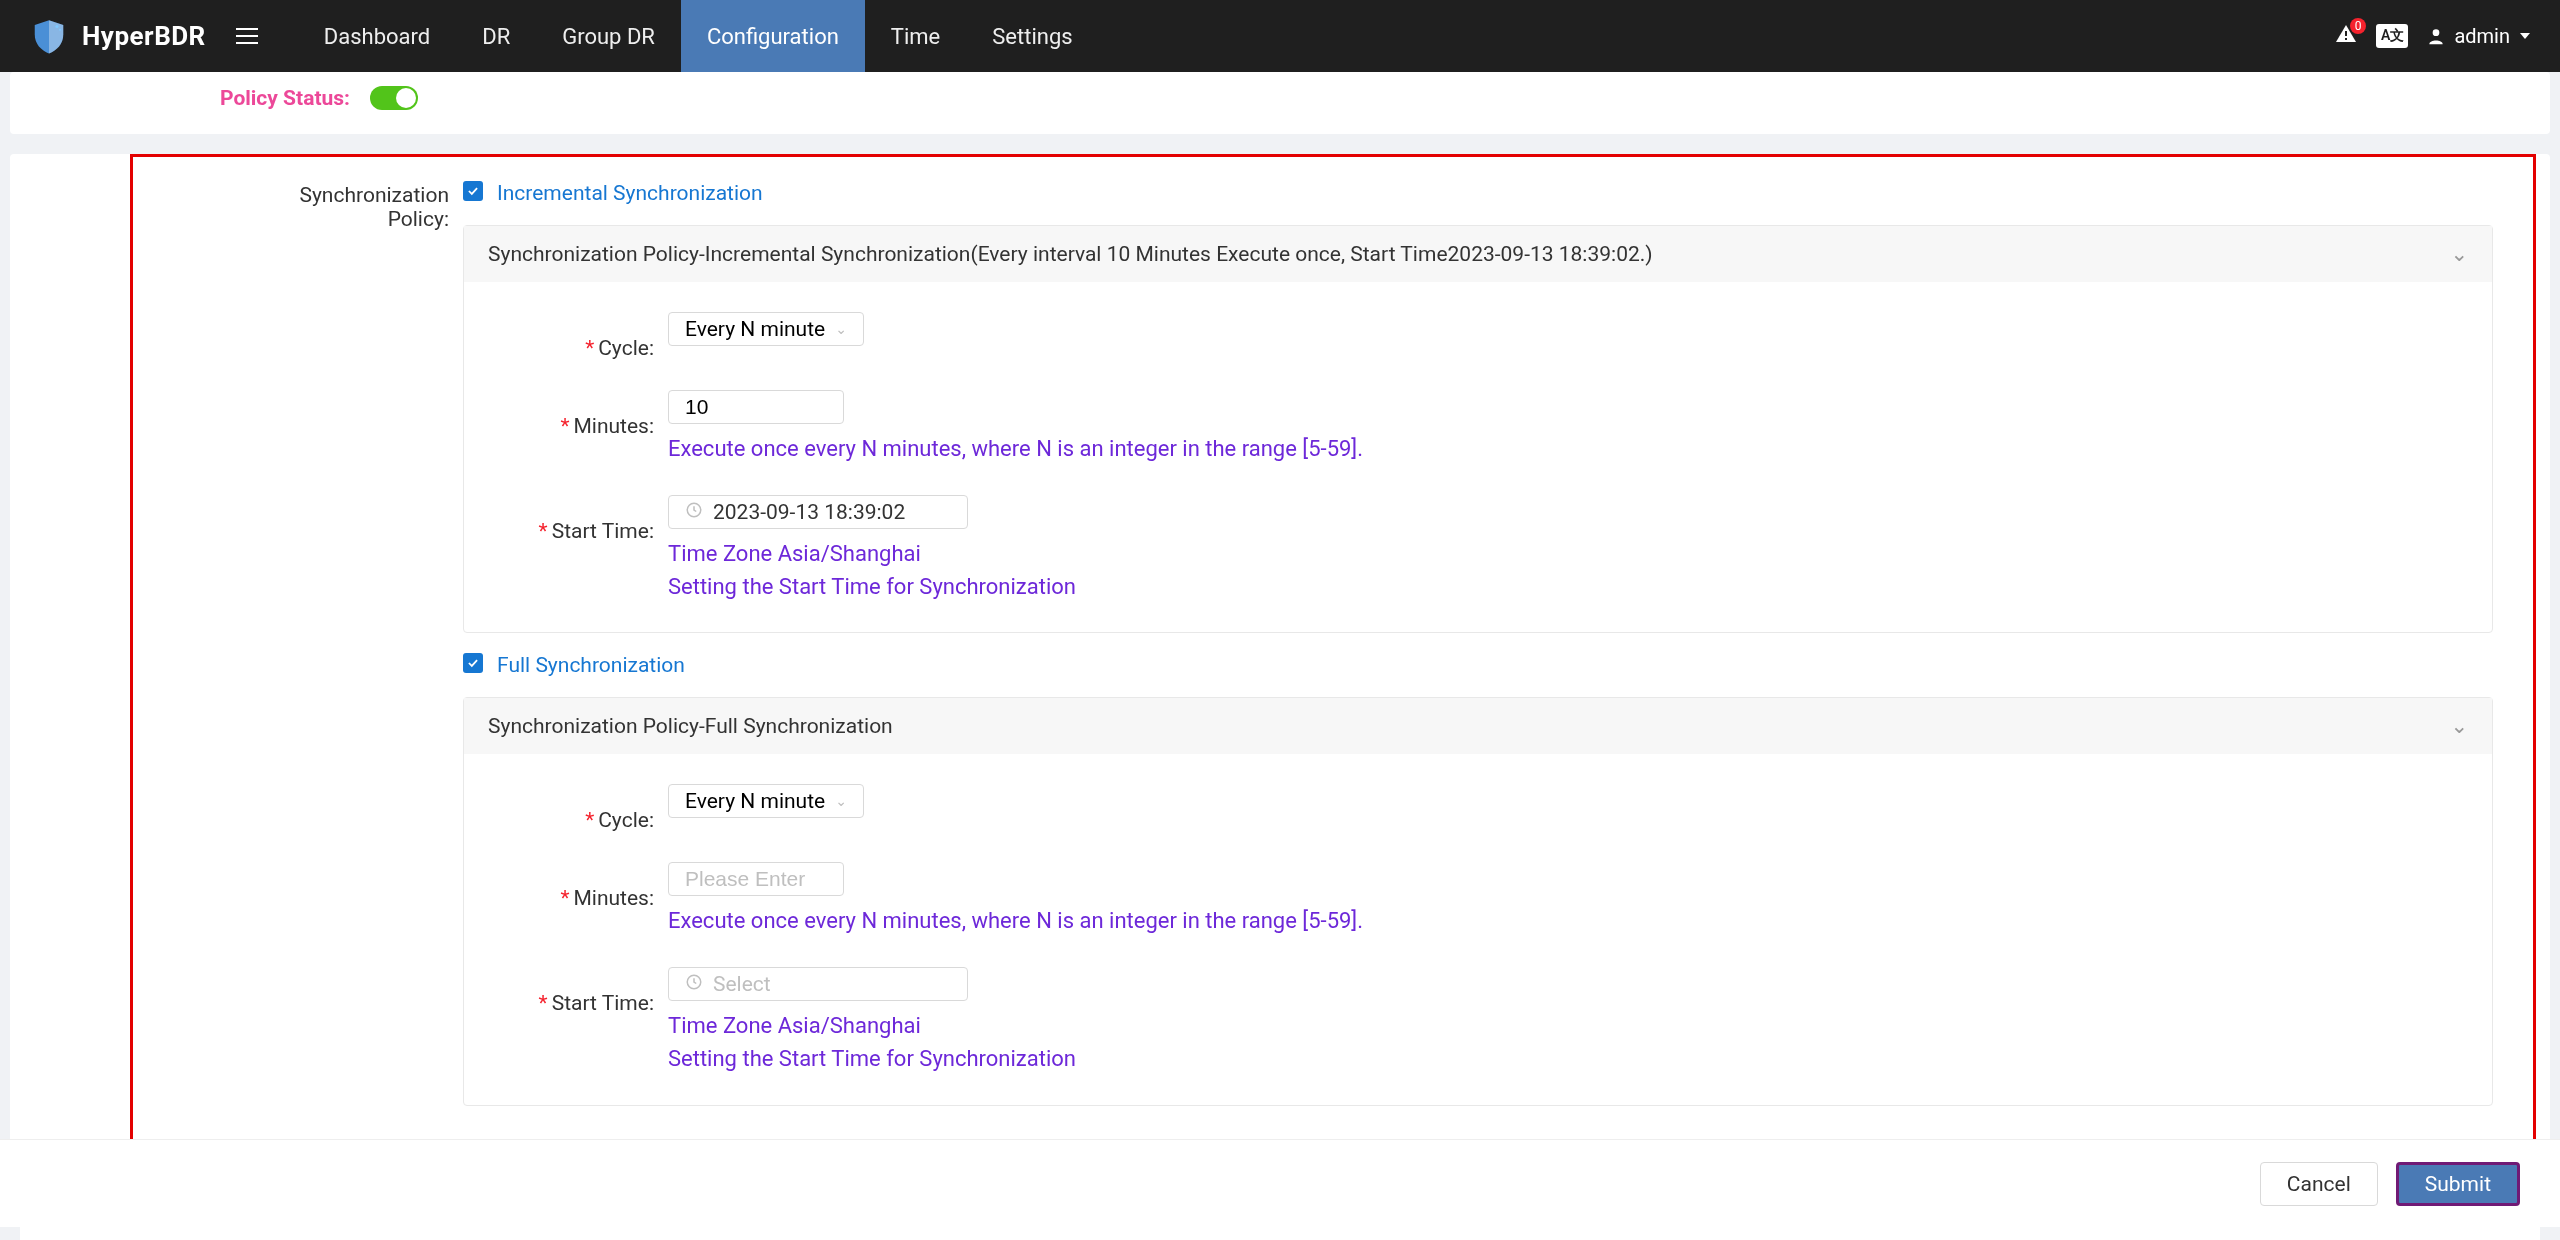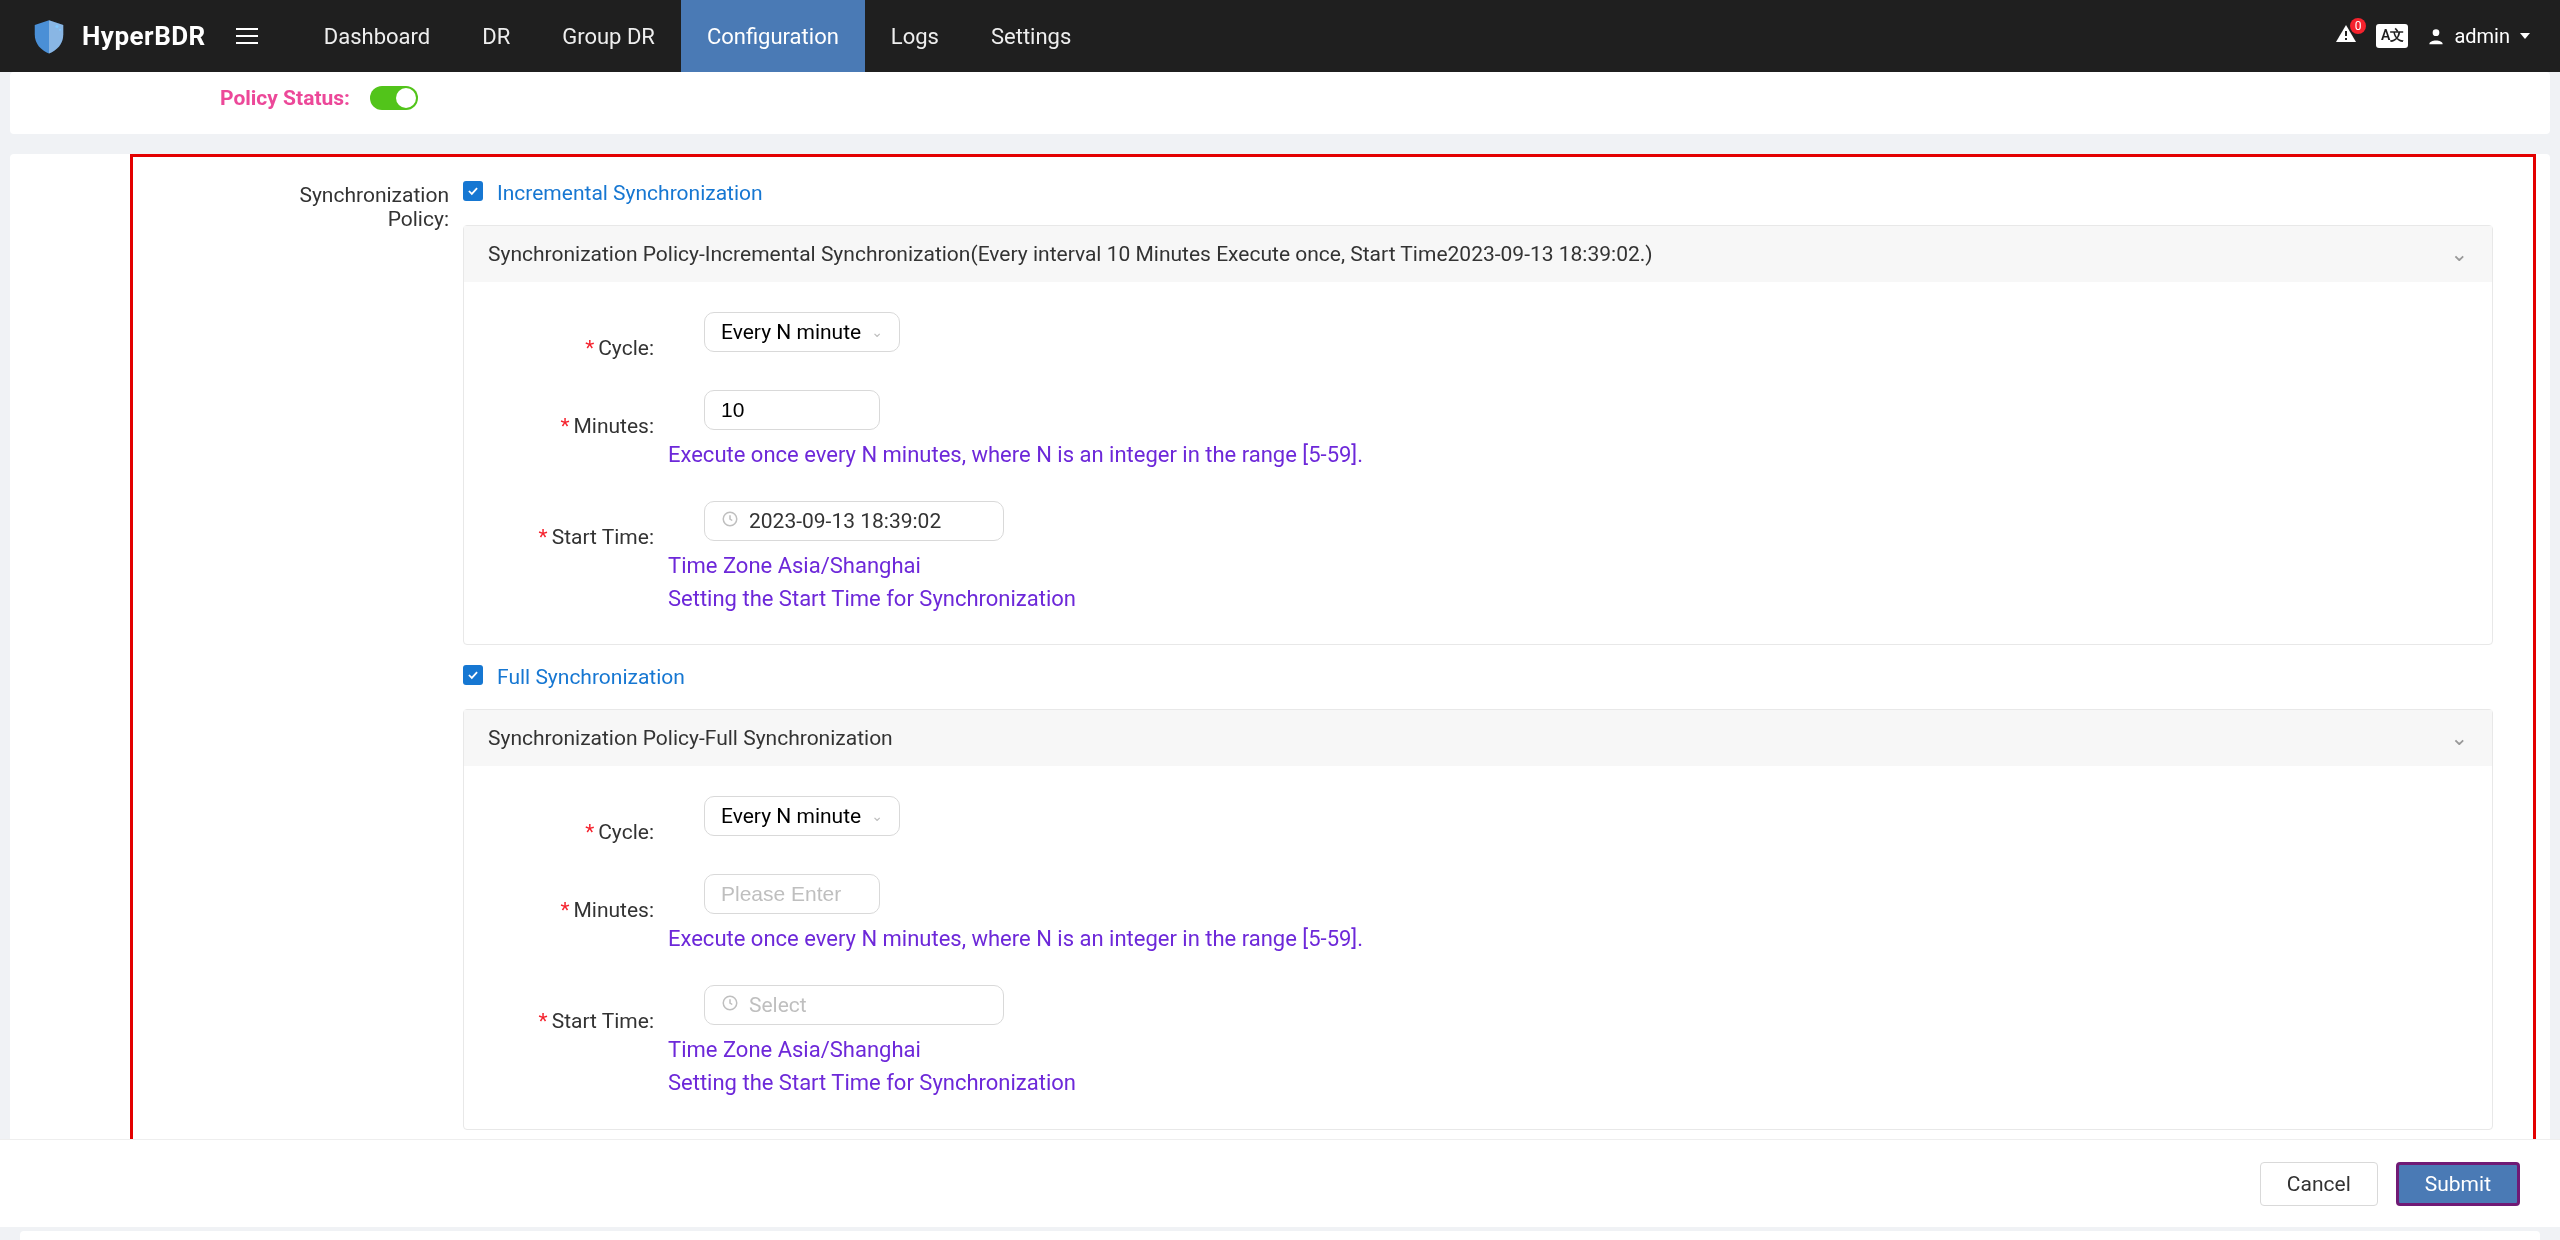--- a/index.html
+++ b/index.html
@@ -53,21 +53,21 @@
 .panel-head .spacer { flex: 1; }
 .panel-caret { color: #999; }
 .panel-body { padding: 30px 24px; }
 
 
 .f-row { display: flex; align-items: flex-start; margin-bottom: 30px; }
 .f-row:last-child { margin-bottom: 0; }
 .f-label { width: 180px; text-align: right; padding-right: 14px; font-size: 21px; color: #333; padding-top: 8px; margin-top: 16px; }
 .req { color: #f5222d; margin-right: 4px; }
 .f-ctrl { flex: 1; }
-.sel, .inp, .dt { height: 40px; border: 1px solid #d9d9d9; border-radius: 10px; font-size: 21px; padding: 0 16px; background: #fff; display: inline-flex; align-items: center; gap: 10px; margin-left: 36px; }
+.sel, .inp, .dt { height: 34px; border: 1px solid #d9d9d9; border-radius: 4px; font-size: 21px; padding: 0 16px; background: #fff; display: inline-flex; align-items: center; gap: 10px; }
 .sel { min-width: 176px; cursor: pointer; }
 .sel-caret { margin-left: auto; color: #bfbfbf; font-size: 14px; }
 .inp { width: 176px; }
 .inp input { border: none; outline: none; font-size: 21px; width: 100%; background: transparent; }
 .inp input::placeholder { color: #bfbfbf; }
 .dt { width: 300px; cursor: pointer; }
 .dt-icon { color: #bfbfbf; }
 .dt-text { color: #333; }
 .dt-text.placeholder { color: #bfbfbf; }
 .hint { font-size: 22px; color: #6d28d9; margin-top: 10px; line-height: 1.4; }
@@ -97,21 +97,21 @@
   <div class="burger">
       <span></span>
       <span></span>
       <span></span>
     </div>
   <div class="nav">
     <div class="nav-item">Dashboard</div>
     <div class="nav-item">DR</div>
     <div class="nav-item">Group DR</div>
     <div class="nav-item active">Configuration</div>
-    <div class="nav-item">Logs</div>
+    <div class="nav-item">Time</div>
     <div class="nav-item">Settings</div>
   </div>
   <div class="topbar-right">
     <div class="bell-wrap">
       <svg class="bell-icon" viewBox="0 0 24 24">
           <path fill="#fff" d="M12 3 L22 20 H2 Z"></path>
           <rect x="11" y="9" width="2" height="5" fill="#1f1f1f"></rect>
           <rect x="11" y="16" width="2" height="2" fill="#1f1f1f"></rect>
         </svg>
       <span class="badge">0</span>

